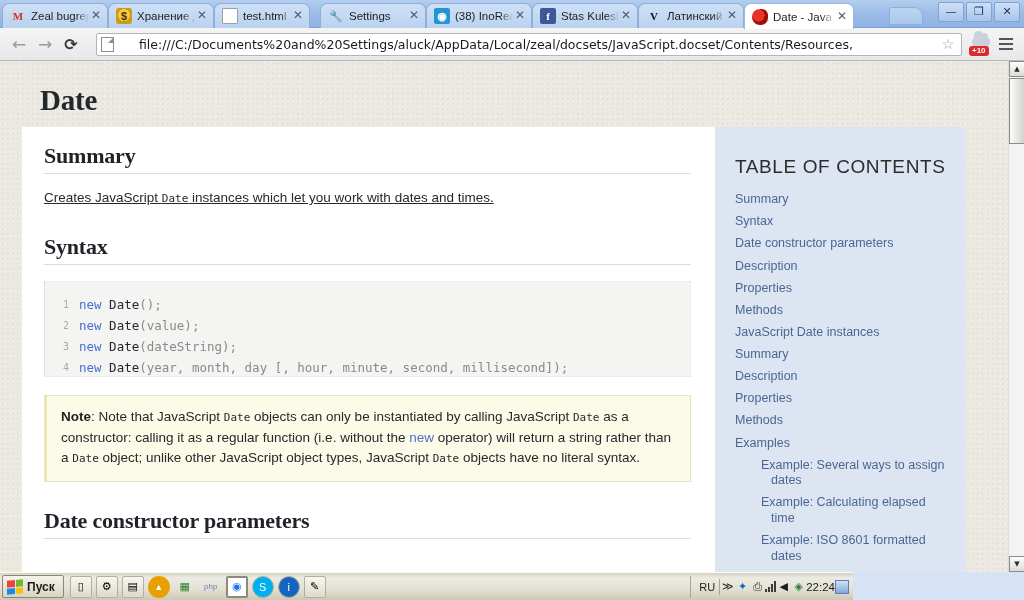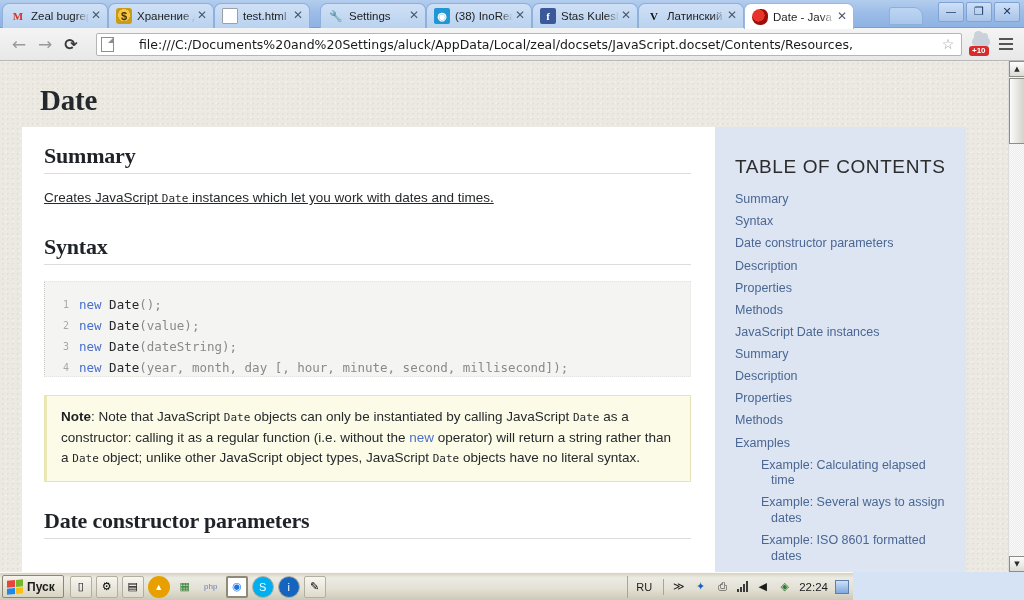--- a/index.html
+++ b/index.html
@@ -389,21 +389,21 @@
     border-radius:2px;
     display:flex; align-items:center; justify-content:center;
     font-size:11px;
     cursor:pointer;
     position:relative;
   }
   .qicon.plain { border-color:transparent; background:transparent; }
   .qicon.active { border:2px solid #8f8a77; background:#fff; }
   .tray {
     margin-left:auto; margin-right:4px;
-    display:flex; align-items:center; gap:7px;
+    display:flex; align-items:center; 
     height:22px;
     padding-left: 8px;
     border-left:1px solid #a9a595;
     font-size:11px; color:#1d1d1d;
   }
   .tray .lang { margin-right:4px; font-size:11px; }
   .tray .tsep { width:1px; height:16px; background:#a9a595; }
   .tray .ticon { width:15px; height:15px; display:flex; align-items:center; justify-content:center; font-size:11px; cursor:pointer; }
   .tray .clock { font-size:11.5px; color:#1b1b1b; }
   .showdesk { width:14px; height:14px; background:linear-gradient(180deg,#cfe0f6,#7fa8dd); border:1px solid #5c7fae; }
@@ -525,22 +525,22 @@
               <a class="">Date constructor parameters</a>
               <a class="">Description</a>
               <a class="">Properties</a>
               <a class="">Methods</a>
               <a class="">JavaScript Date instances</a>
               <a class="">Summary</a>
               <a class="">Description</a>
               <a class="">Properties</a>
               <a class="">Methods</a>
               <a class="">Examples</a>
+              <a class="sub">Example: Several ways to assign dates</a>
               <a class="sub">Example: Calculating elapsed time</a>
-              <a class="sub">Example: Several ways to assign dates</a>
               <a class="sub">Example: ISO 8601 formatted dates</a>
             </div>
         </div>
 
       </div>
     </div>
 
     <div class="vscroll">
       <div class="sb-arrow sb-up">▲</div>
       <div class="sb-thumb"></div>

